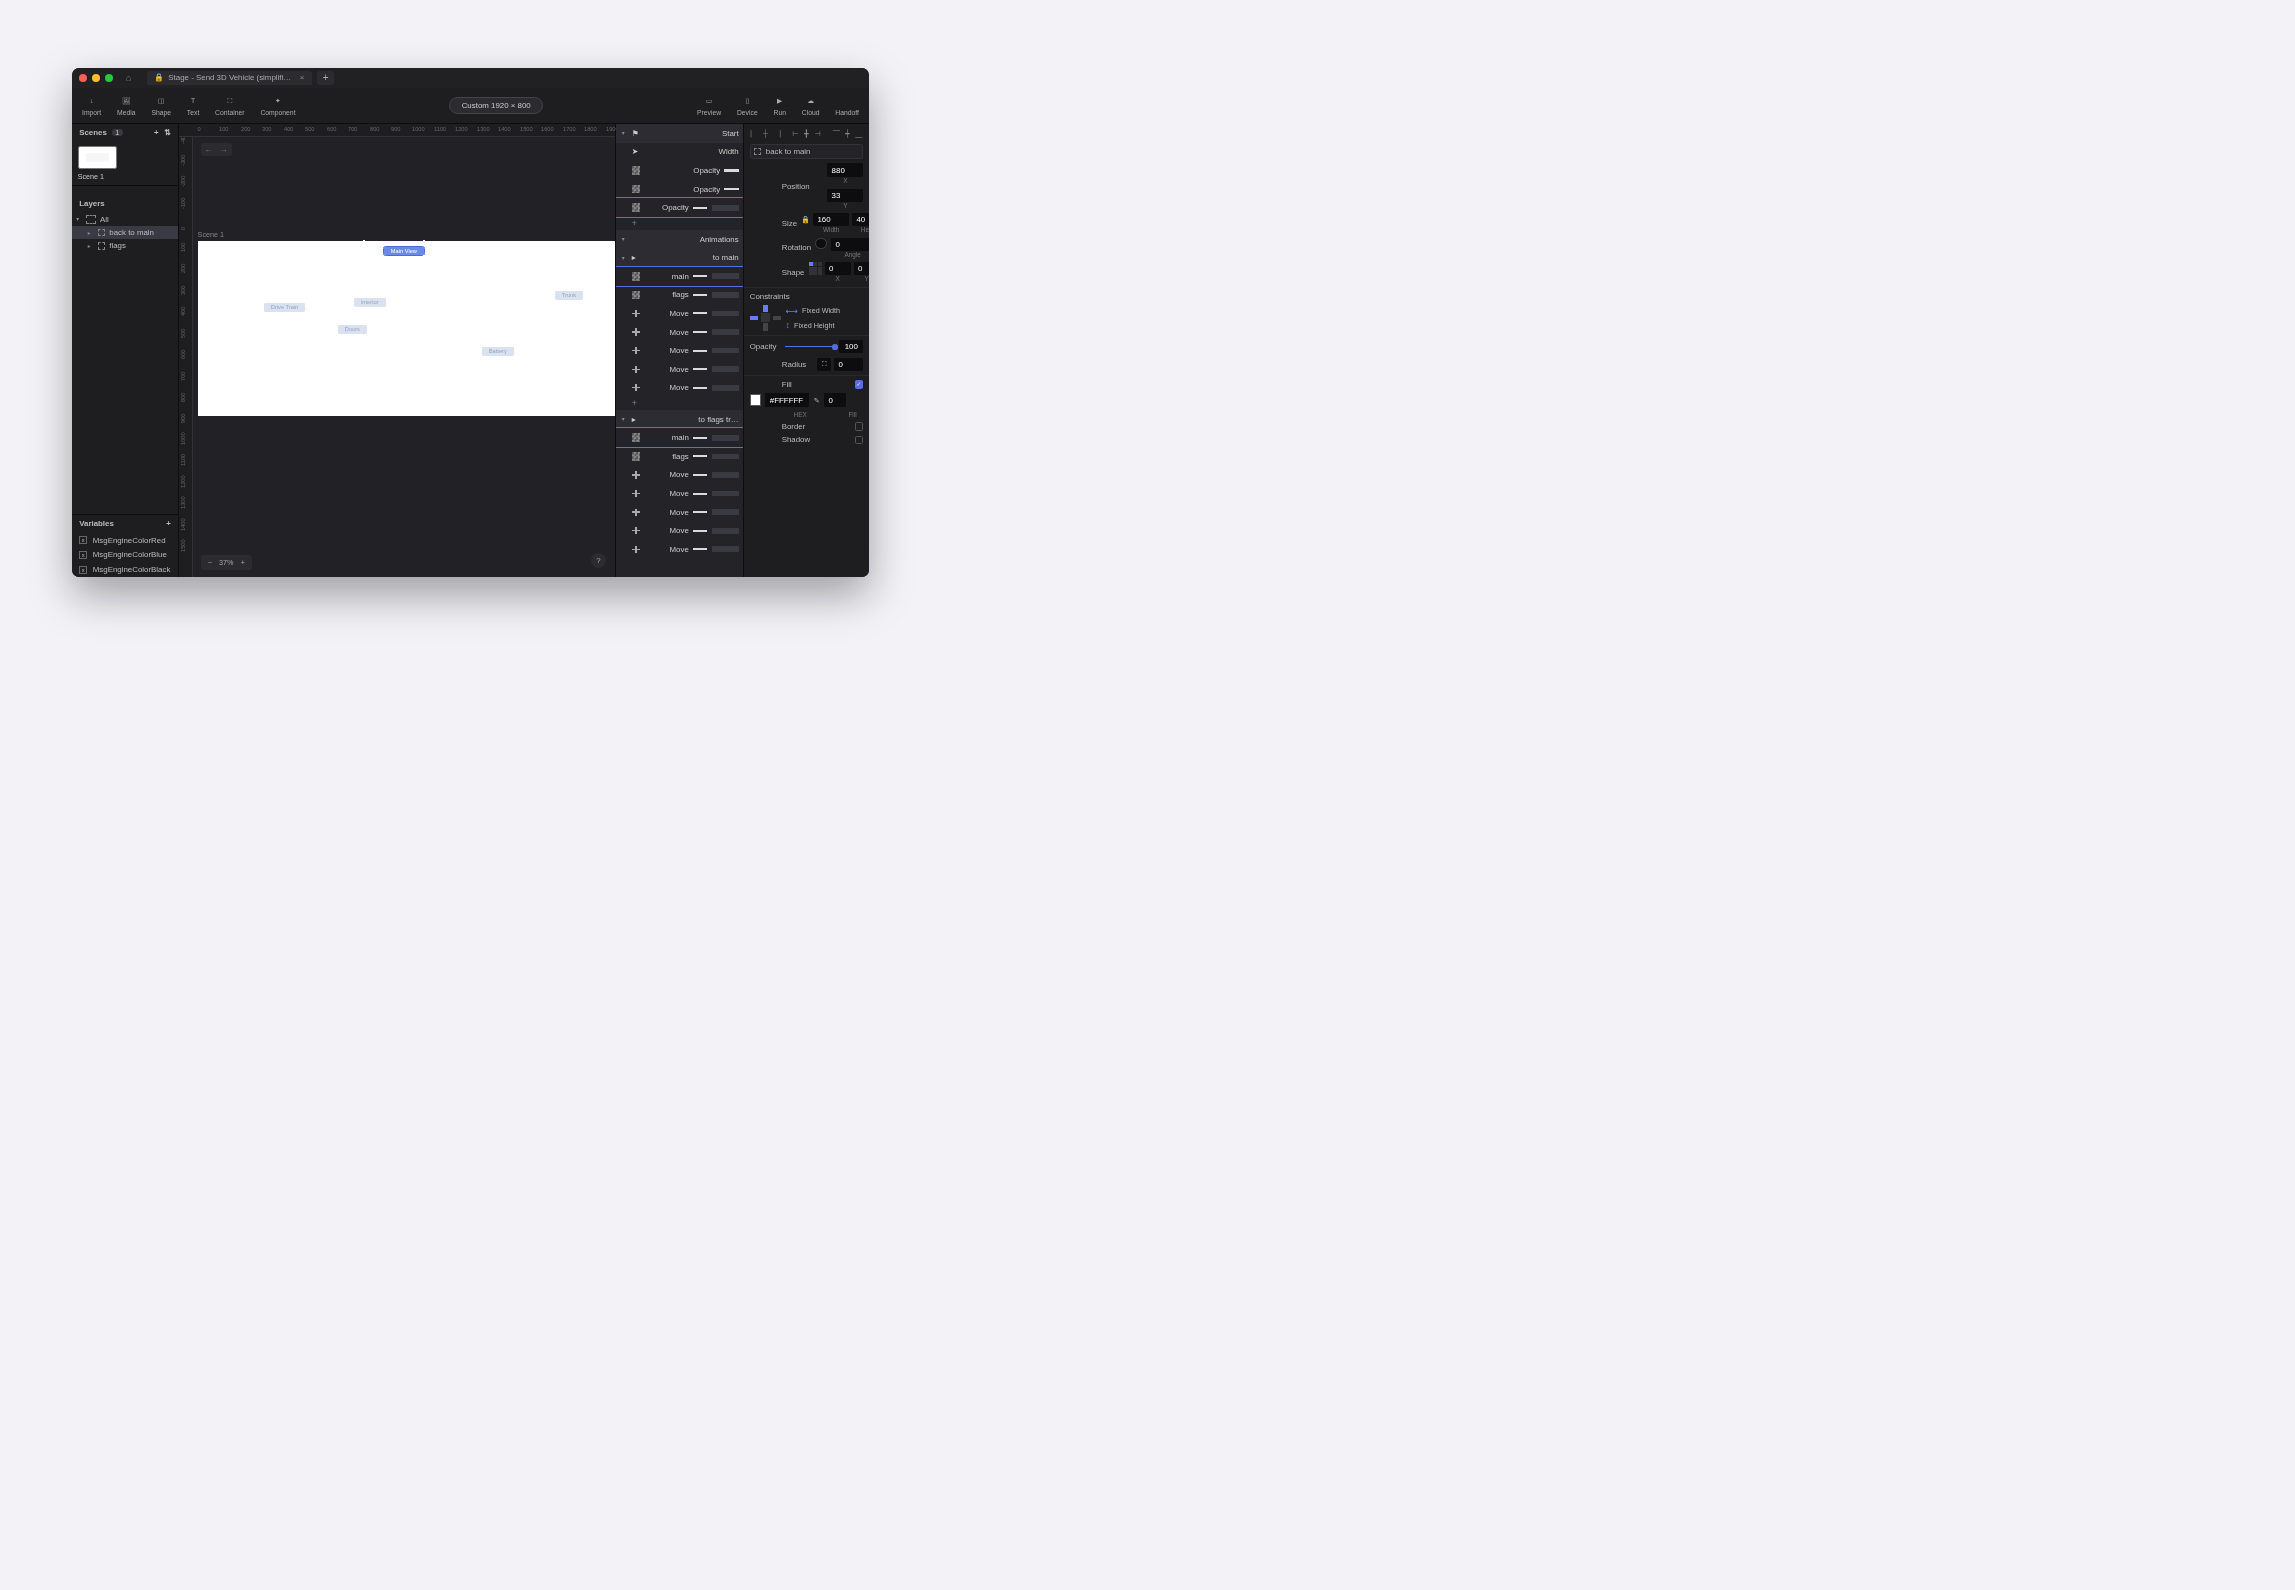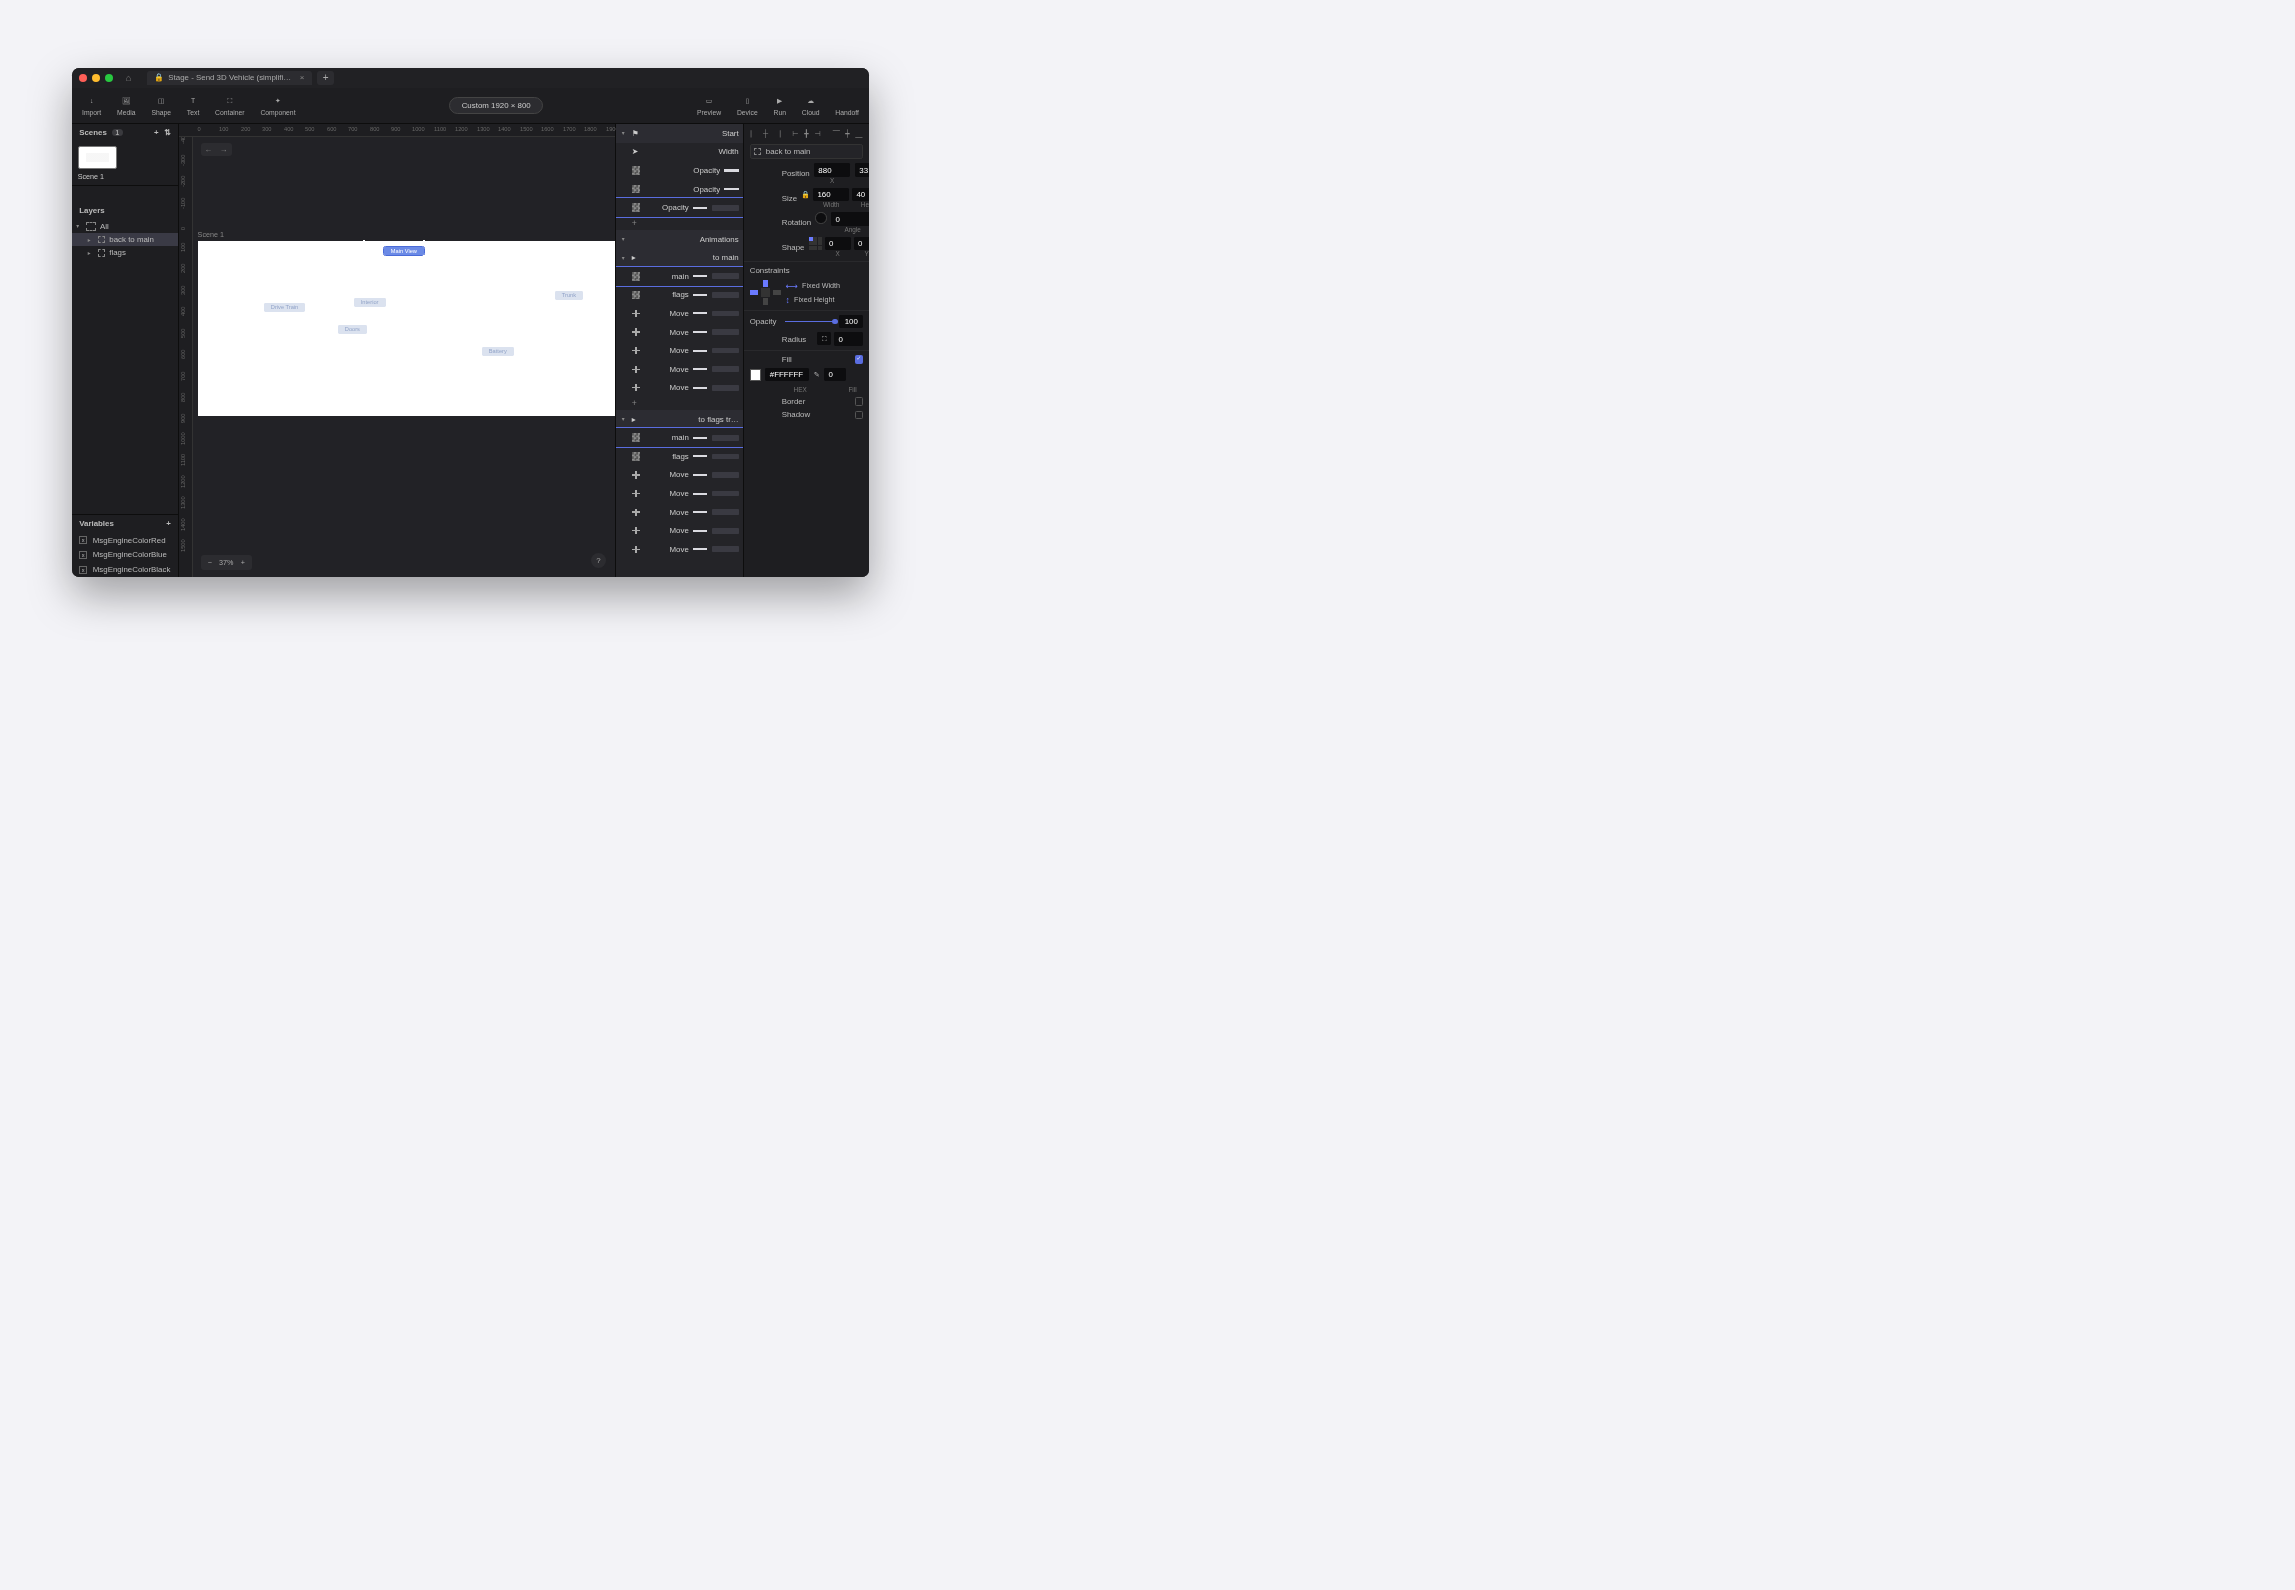--- a/index.html
+++ b/index.html
@@ -170,21 +170,21 @@
           </span>
         </div>
         <div class="scenes">
           <div>
             <div class="thumb"></div>
             <div style="font-size:7.2px;color:#ccc;">Scene 1</div>
           </div>
         </div>
       </div>
 
-      <div style="border-top:0.7px solid #0d0d0d;padding-top:16px;">
+      <div style="border-top:0.7px solid #0d0d0d;padding-top:9px;">
         <div class="panelhdr">
           <span>Layers</span>
         </div>
         <div id="layertree">
             <div class="treerow indent0">
               <span class="tri">▾</span>
               <span class="dashbox s"></span>
               <span>All</span>
             </div>
             <div class="treerow indent1 sel">
@@ -457,21 +457,21 @@
         <span>⎽</span>
       </div>
 
       <div class="chip irow">
         <span class="dashbox"></span>
         <span>back to main</span>
       </div>
 
       <div class="irow between">
         <span>Position</span>
-        <span style="display:flex;gap:5px;">
+        <span style="display:flex;gap:5px;flex-direction:column;">
           <span>
               <div class="inp">880</div>
               <div class="lblsm">X</div>
             </span>
           <span>
               <div class="inp">33</div>
               <div class="lblsm">Y</div>
             </span>
         </span>
       </div>

